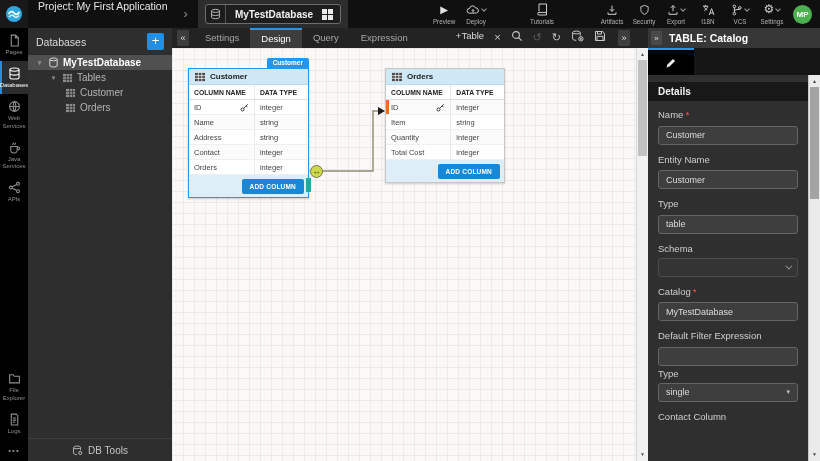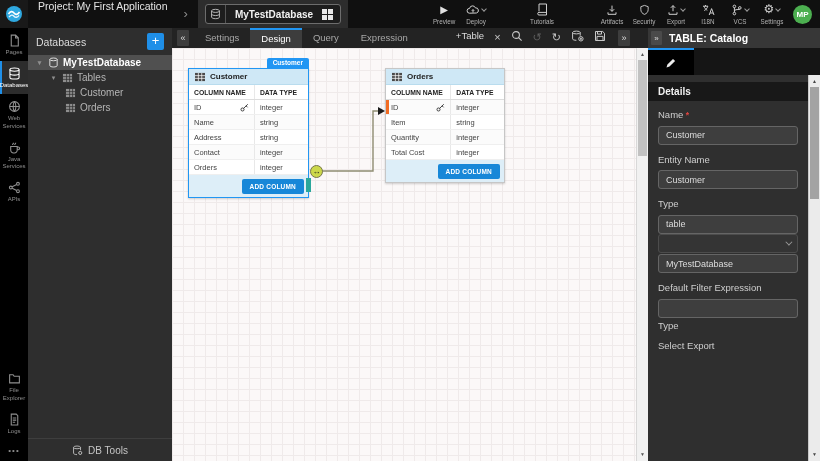--- a/index.html
+++ b/index.html
@@ -498,34 +498,40 @@
 
     <label class="fld-label first req">Name</label>
     <input class="fld-input" value="Customer" style="">
 
     <label class="fld-label">Entity Name</label>
     <input class="fld-input" value="Customer" style="">
 
     <label class="fld-label">Type</label>
     <input class="fld-input" value="table" style="">
 
+    <label class="fld-label">Schema</label>
     <div class="fld-select disabled">
       <span></span>
       <span class="chevcar"></span>
     </div>
 
+    <label class="fld-label req">Catalog</label>
     <input class="fld-input" value="MyTestDatabase" style="">
 
     <label class="fld-label">Default Filter Expression</label>
     <input class="fld-input" value="" style="">
 
 
     <label class="fld-label first">Type</label>
-
-    <label class="fld-label">Select Export</label>
+    <div class="fld-select">
+      <span>single</span>
+      <span class="car">▾</span>
+    </div>
+
+    <label class="fld-label">Contact Column</label>
     
 
     
     
 
     <div class="insp-scroll">
       <span class="sarr" style="top:1px">▲</span>
       <div class="vthumb" style="top:12px;left:1px;width:9px;position:absolute"></div>
       <span class="sarr" style="bottom:1px">▼</span>
     </div>

